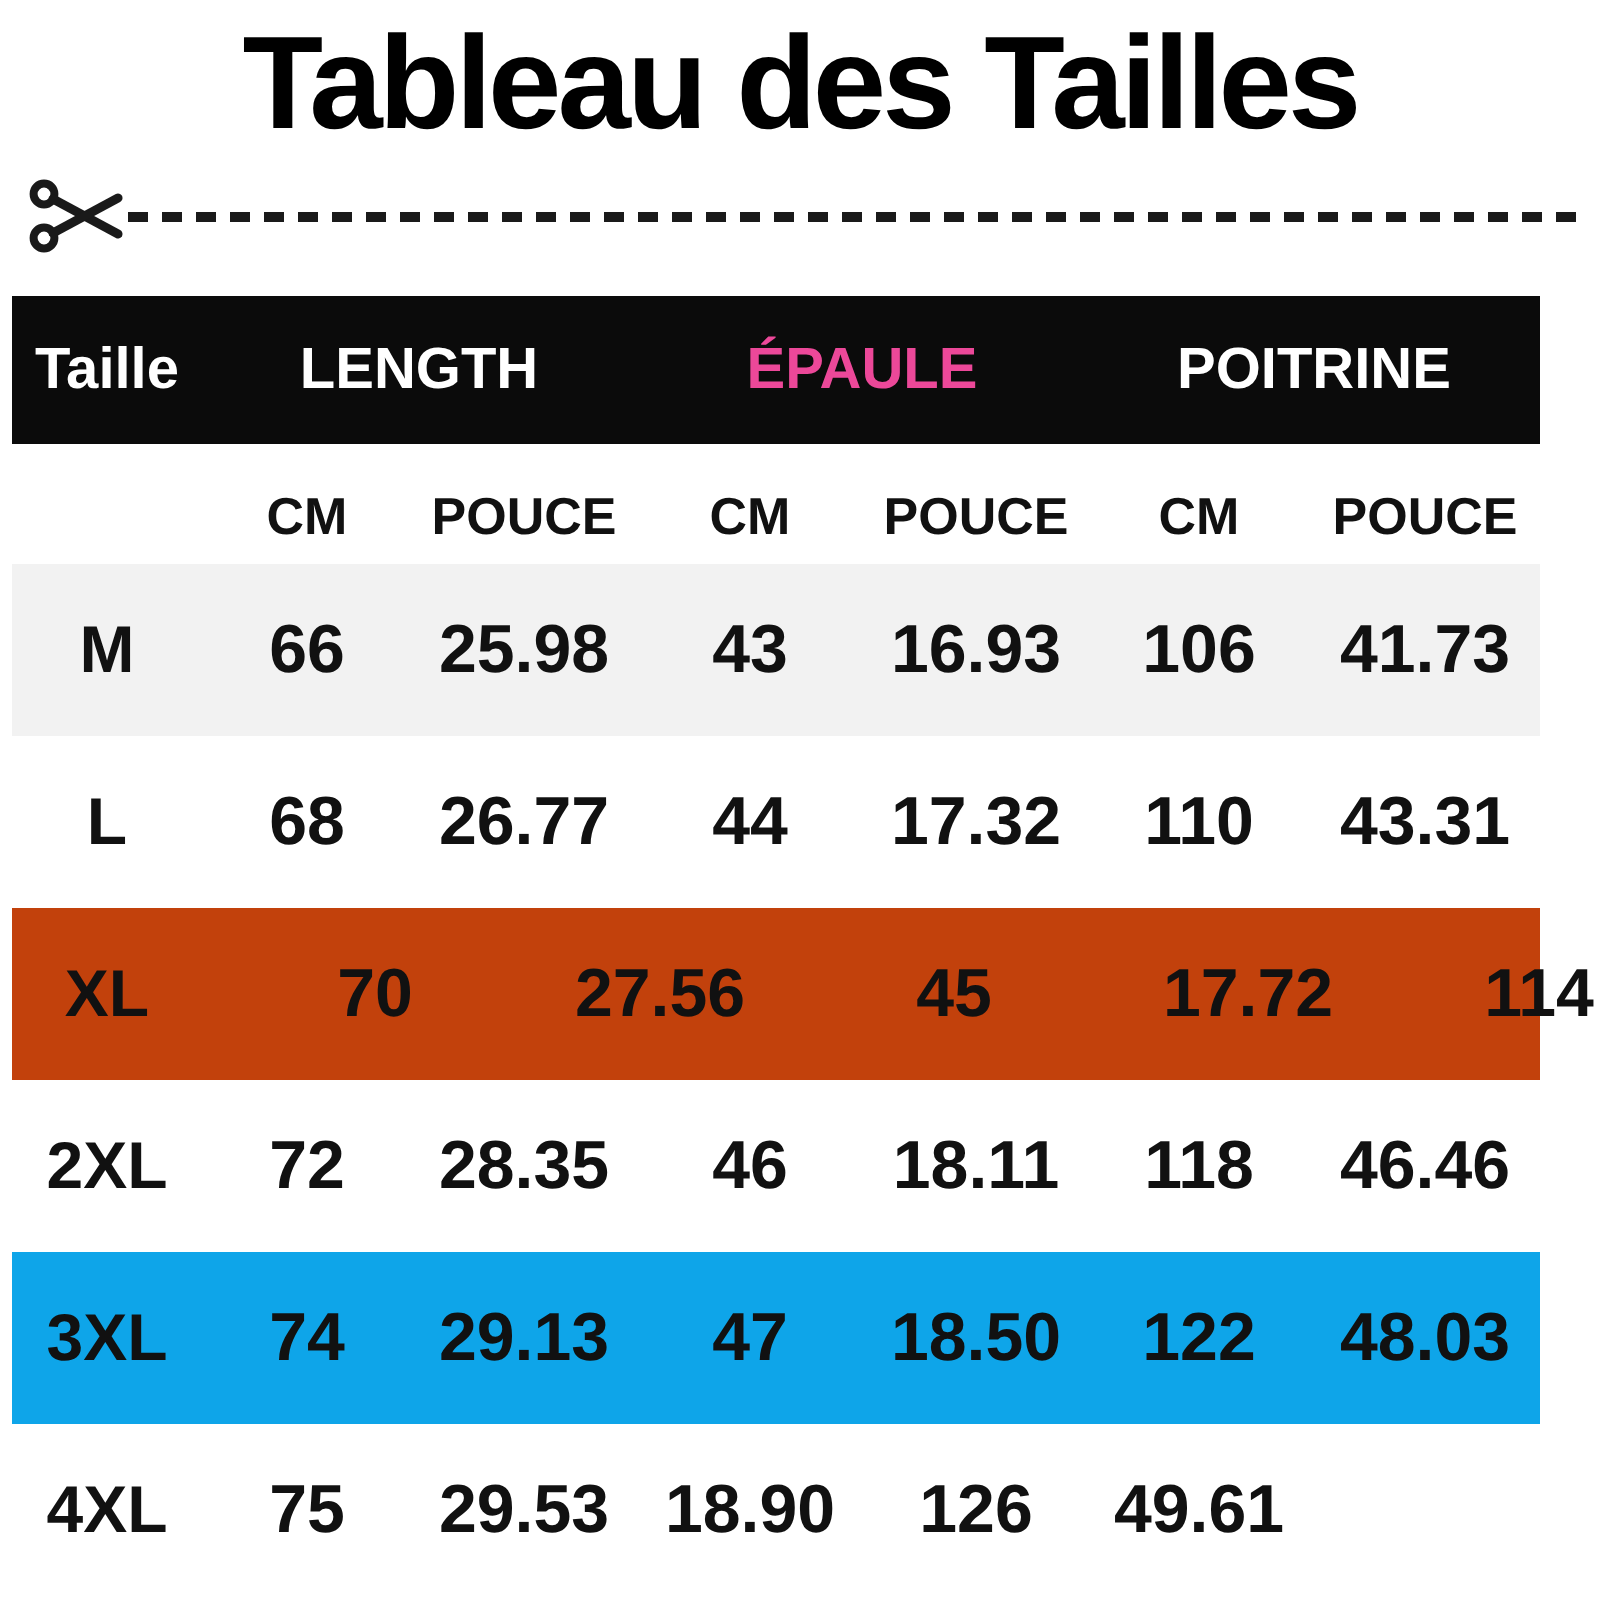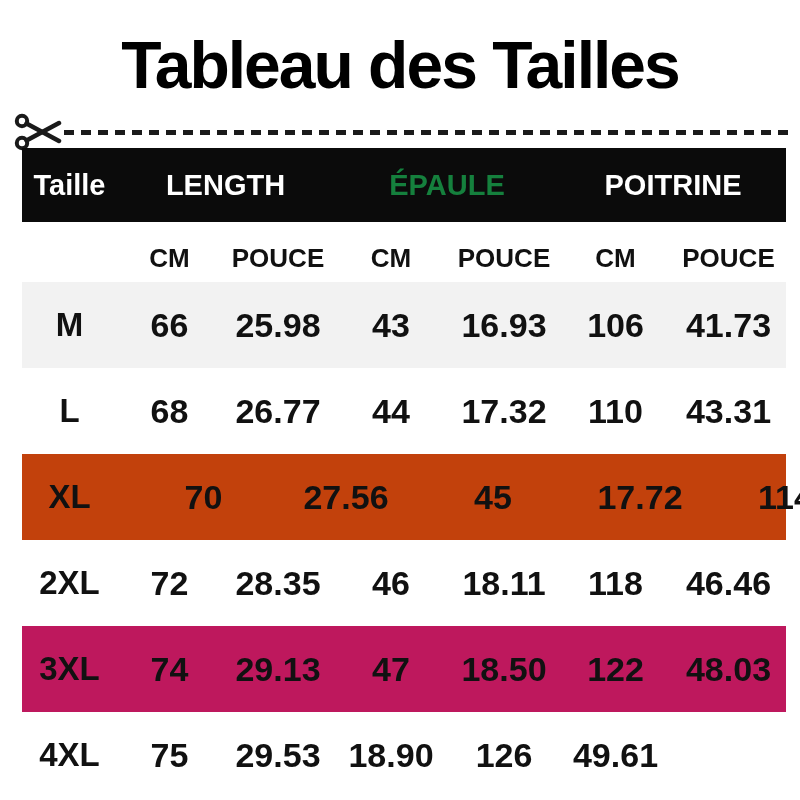--- a/index.html
+++ b/index.html
@@ -10,21 +10,21 @@
   }
   .page {
     position: relative;
     width: 800px;
     height: 800px;
     background: #ffffff;
     overflow: hidden;
   }
   
   .title {
-    margin-top: 26px;
+    margin-top: 2px;
     text-align: center;
     font-size: 66px;
     line-height: 78px;
     font-weight: 800;
     letter-spacing: -2px;
     color: #000000;
     white-space: nowrap;
   }
   
   .cutline-row {
@@ -44,21 +44,21 @@
     margin-left: 2px;
     background: repeating-linear-gradient(
       90deg,
       #1a1a1a 0px, #1a1a1a 10px,
       transparent 10px, transparent 17px
     );
   }
   
   .size-table {
     position: absolute;
-    left: 22px;
+    left: 6px;
     top: 148px;
     width: 764px;
   }
   .grid-row {
     display: grid;
     grid-template-columns: 95px 105px 112px 114px 112px 111px 115px;
     align-items: center;
   }
   .header-row {
     height: 74px;
@@ -113,21 +113,21 @@
     </svg>
     <div class="dash-line"></div>
   </div>
 
   <div class="size-table">
 
     <div class="grid-row header-row" style="position:relative;">
       <div class="header-bg" style="background: rgb(11, 11, 11);"></div>
       <div class="cell size-head" style="color: rgb(255, 255, 255);">Taille</div>
       <div class="cell group-len" style="color: rgb(255, 255, 255);">LENGTH</div>
-      <div class="cell group-ep" style="color: #15803d;">ÉPAULE</div>
+      <div class="cell group-ep" style="color: #ec4899;">ÉPAULE</div>
       <div class="cell group-poit" style="color: rgb(255, 255, 255); text-align: center;">POITRINE</div>
     </div>
 
     <div class="grid-row subheader-row">
       <div class="cell"></div>
       <div class="cell">CM</div>
       <div class="cell">POUCE</div>
       <div class="cell">CM</div>
       <div class="cell">POUCE</div>
       <div class="cell">CM</div>
@@ -167,21 +167,21 @@
     <div class="grid-row data-row" style="background: rgb(255, 255, 255);">
       <div class="cell size-cell">2XL</div>
       <div class="cell">72</div>
       <div class="cell">28.35</div>
       <div class="cell">46</div>
       <div class="cell">18.11</div>
       <div class="cell">118</div>
       <div class="cell">46.46</div>
     </div>
 
-    <div class="grid-row data-row row-alt" style="background: #be185d;">
+    <div class="grid-row data-row row-alt" style="background: #0ea5e9;">
       <div class="cell size-cell">3XL</div>
       <div class="cell">74</div>
       <div class="cell">29.13</div>
       <div class="cell">47</div>
       <div class="cell">18.50</div>
       <div class="cell">122</div>
       <div class="cell">48.03</div>
     </div>
 
     <div class="grid-row data-row" style="background: rgb(255, 255, 255);">

